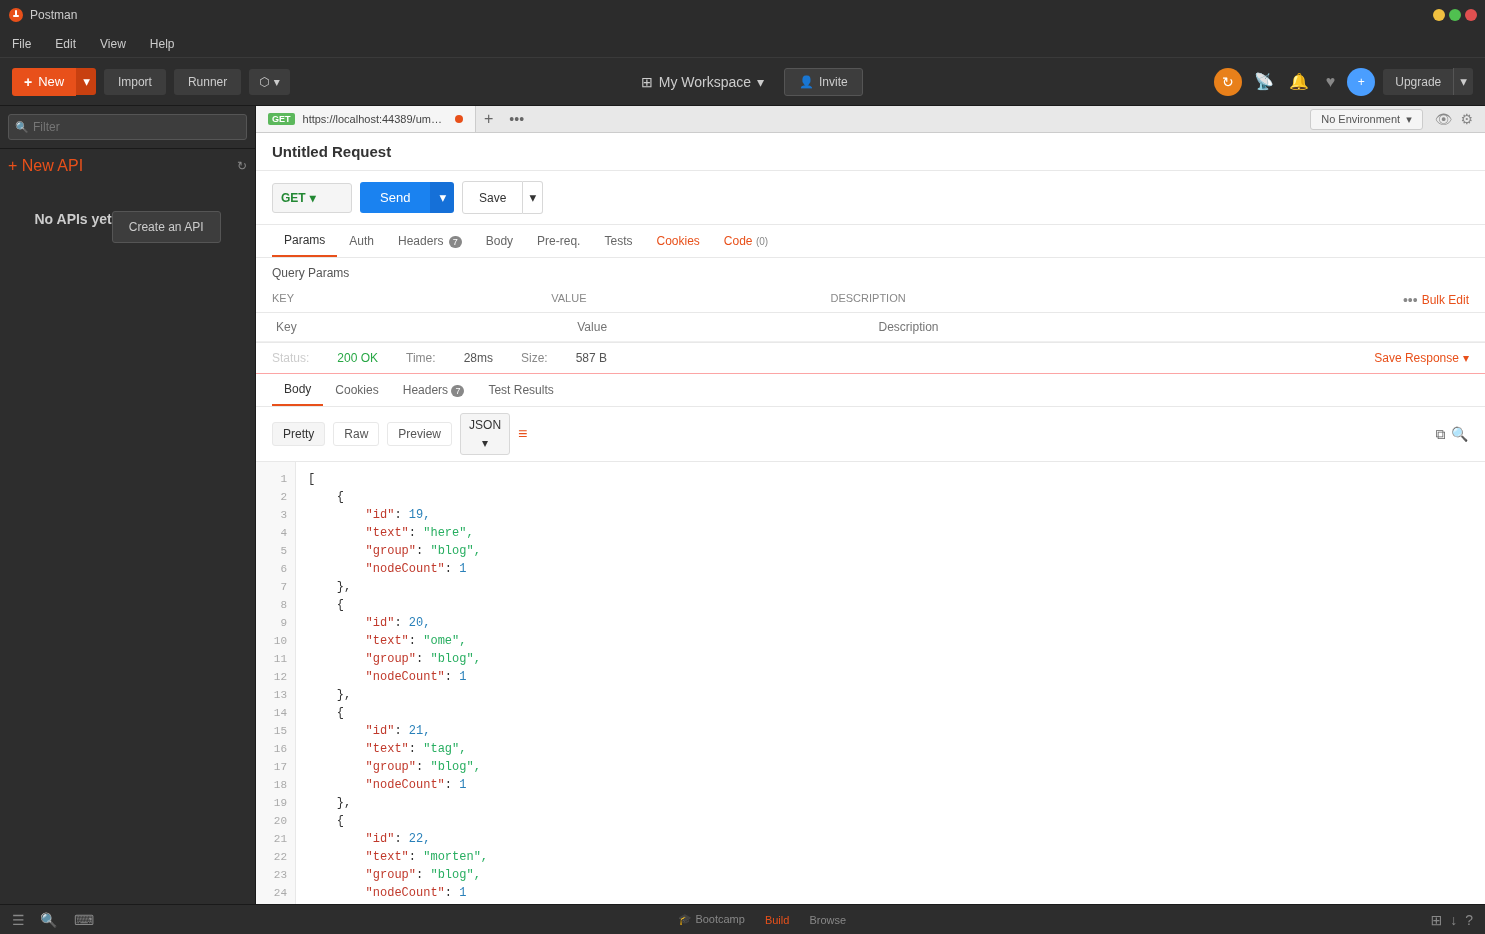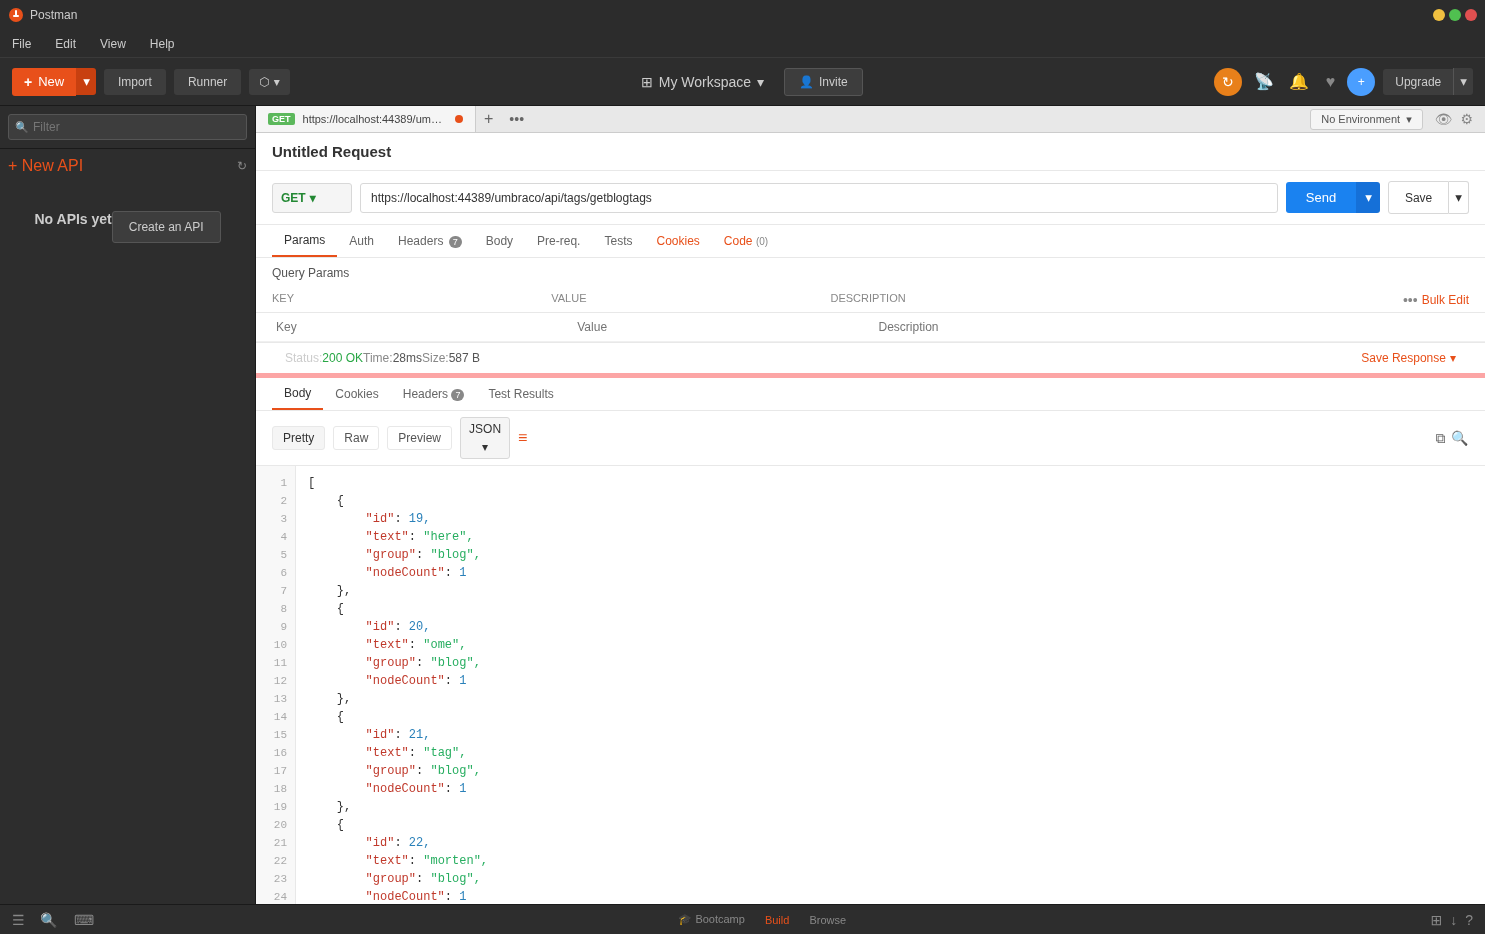--- a/index.html
+++ b/index.html
@@ -96,21 +96,21 @@
     .params-table-header .col-desc { flex: 2; }
     .params-table-header .col-actions { width: 80px; display: flex; align-items: center; justify-content: flex-end; gap: 4px; }
     .params-row { display: flex; padding: 4px 16px; border-bottom: 1px solid #f0f0f0; }
     .params-row input { flex: 1; border: none; outline: none; font-size: 12px; color: #888; padding: 3px 4px; background: transparent; }
     .params-row .desc-input { flex: 2; }
     .bulk-edit-btn { color: #e8501a; background: transparent; border: none; cursor: pointer; font-size: 12px; }
     .three-dots { color: #888; background: transparent; border: none; cursor: pointer; font-size: 14px; }
 
     
     .response-section { display: flex; flex-direction: column; flex: 1; border-top: 1px solid #e8e8e8; }
-    .response-status-bar { display: flex; align-items: center; padding: 8px 29px; gap: 0; background: #fff; border-bottom: 5px solid #fca5a5; }
+    .response-status-bar { display: flex; align-items: center; padding: 8px 16px; gap: 28px; background: #fff; border-bottom: 1px solid #fca5a5; }
     .status-label { font-size: 12px; }
     .status-ok { color: #28a745; font-weight: 500; text-align: right; }
     .status-time { color: #555; font-size: 12px; }
     .status-size { color: #555; font-size: 12px; }
     .status-key { color: #888; font-size: 12px; }
     .save-response-btn { margin-left: auto; color: #e8501a; background: transparent; border: none; cursor: pointer; font-size: 12px; display: flex; align-items: center; gap: 4px; }
 
     
     .resp-tabs { display: flex; border-bottom: 1px solid #e8e8e8; padding: 0 16px; background: #fff; }
     .resp-tab { padding: 8px 12px; font-size: 12px; color: #666; cursor: pointer; border: none; background: transparent; }
@@ -263,21 +263,20 @@
     <div class="request-panel">
       <div class="request-title-bar">
         <span class="request-title">Untitled Request</span>
       </div>
 
       <div class="request-url-bar">
         <div class="method-select">
           <span>GET</span>
           <span>▾</span>
         </div>
-        <input class="url-input" type="text" value="https://localhost:44389/umbraco/api/tags/getblogtags" style="">
         <div style="display:flex;">
           <button class="send-btn">Send</button>
           <button class="send-dropdown">▾</button>
         </div>
         <div style="display:flex;">
           <button class="save-btn">Save</button>
           <button class="save-dropdown">▾</button>
         </div>
       </div>
 

